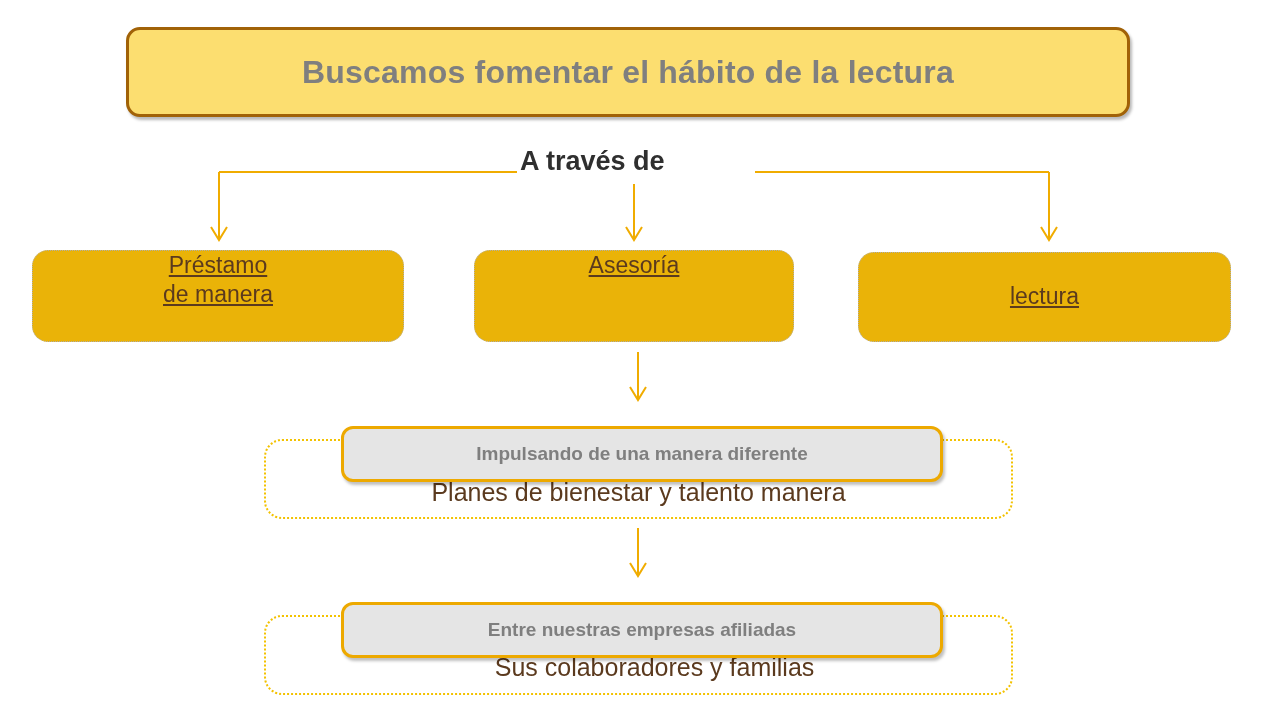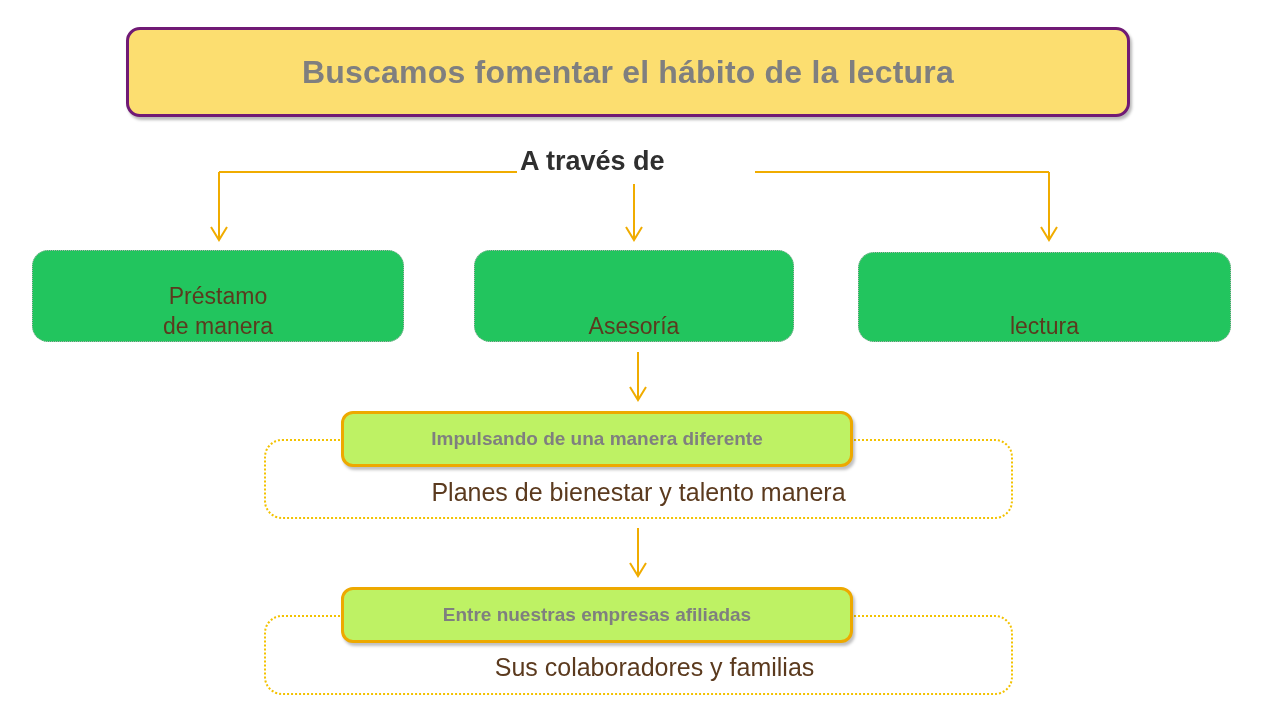--- a/index.html
+++ b/index.html
@@ -25,21 +25,21 @@
 
   
   .title-banner {
     position: absolute;
     left: 126px;
     top: 27px;
     width: 1004px;
     height: 90px;
     box-sizing: border-box;
     background: #FCDE70;
-    border: 3px solid #701a75;
+    border: 3px solid #a16207;
     border-radius: 14px;
     display: flex;
     align-items: center;
     justify-content: center;
     box-shadow: 2px 3px 3px rgba(0,0,0,0.28);
   }
   .title-banner-text {
     color: #7F7F7F;
     font-size: 32px;
     font-weight: bold;
@@ -65,30 +65,31 @@
     left: 0; top: 0;
     width: 1280px;
     height: 720px;
     pointer-events: none;
   }
 
   
   .opt-box {
     position: absolute;
     box-sizing: border-box;
-    background: #22c55e;
+    background: #eab308;
     border: 1px dotted #AFAFAF;
     border-radius: 16px;
     display: flex;
-    align-items: flex-end;
+    align-items: flex-start;
     justify-content: center;
     text-align: center;
     color: #5B3A1E;
     font-size: 23px;
     line-height: 1.28;
+    text-decoration: underline;
   }
   #opt-1 { left: 32px;  top: 250px; width: 372px; height: 92px; }
   #opt-2 { left: 474px; top: 250px; width: 320px; height: 92px; }
   #opt-3 { left: 858px; top: 252px; width: 373px; height: 90px; }
 
   
   .stack-block {
     position: absolute;
   }
   .stack-container {
@@ -104,32 +105,33 @@
     position: absolute;
     left: 0;
     width: 749px;
     text-align: center;
     color: #5B3A1E;
     font-size: 25px;
   }
   .stack-tag {
     position: absolute;
     box-sizing: border-box;
-    width: 512px;
+    width: 602px;
     height: 56px;
-    background: #bef264;
+    background: #e5e5e5;
     border: 3px solid #EDA900;
     border-radius: 12px;
     display: flex;
     align-items: center;
     justify-content: center;
     color: #7F7F7F;
     font-size: 19px;
     font-weight: bold;
     box-shadow: 2px 3px 3px rgba(0,0,0,0.25);
+    margin-top: 15px;
   }
 
   
   #block-4 { left: 0; top: 0; }
   #block-4 .stack-container { left: 264px; top: 439px; height: 80px; }
   #block-4 .stack-tag       { left: 341px; top: 411px; }
   #block-4 .stack-body      { left: 264px; top: 478px; }
 
   
   #block-5 { left: 0; top: 0; }

